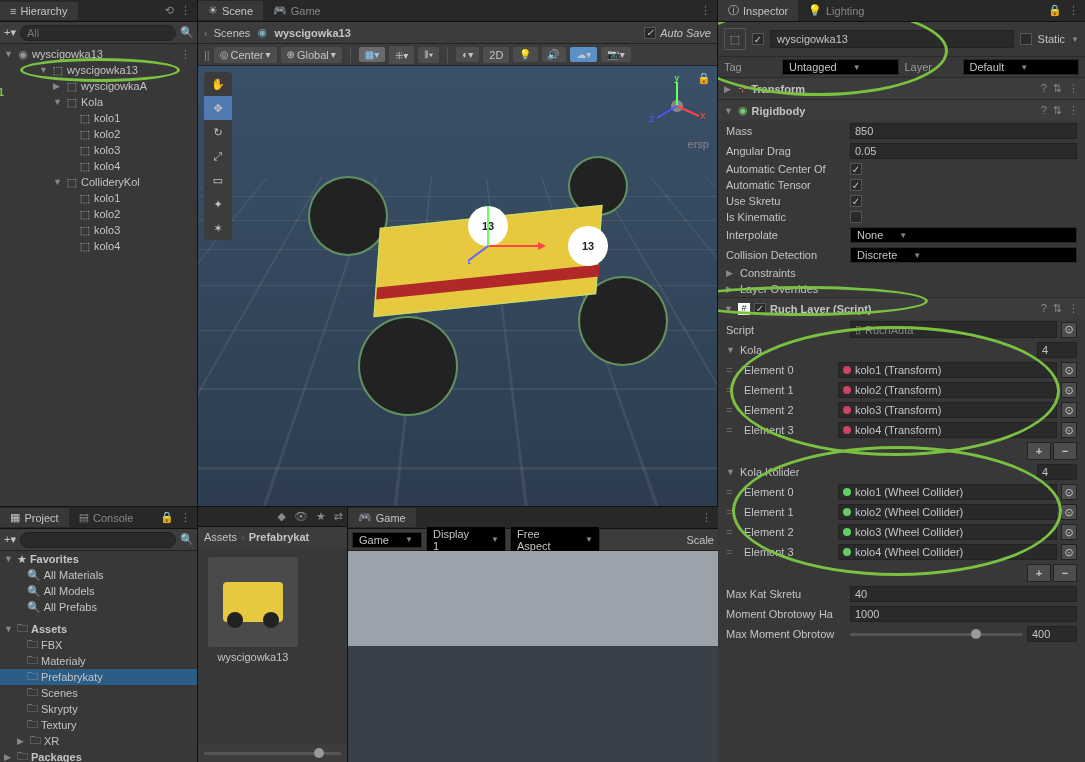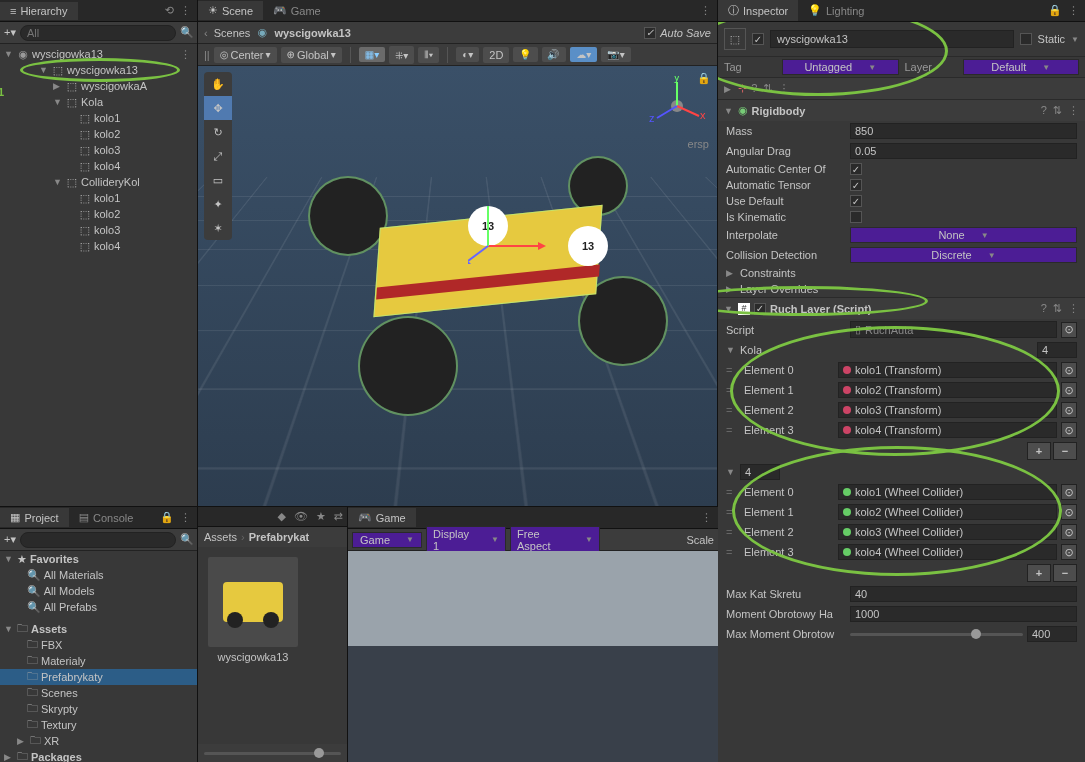--- a/index.html
+++ b/index.html
@@ -48,21 +48,21 @@
 .checkbox { width: 12px; height: 12px; background: #2a2a2a; border: 1px solid #555; display: inline-flex; align-items: center; justify-content: center; }
 .checkbox.checked::after { content: "✓"; font-size: 10px; color: #c4c4c4; }
 
 
 .inspector { display: flex; flex-direction: column; overflow: hidden; }
 .insp-body { flex: 1; overflow: auto; background: #383838; position: relative; }
 .insp-header { display: flex; align-items: center; padding: 6px; gap: 6px; border-bottom: 1px solid #2a2a2a; }
 .insp-name { flex: 1; background: #2a2a2a; border: 1px solid #222; padding: 2px 6px; color: #c4c4c4; }
 .insp-row { display: flex; align-items: center; padding: 2px 6px; gap: 6px; }
 .insp-row label { width: 52px; color: #999; }
-.dropdown { flex: 1; background: #4c1d95; border: 1px solid #2a2a2a; padding: 1px 6px; display: flex; justify-content: center; align-items: center; gap: 16px; }
+.dropdown { flex: 1; background: #000000; border: 1px solid #2a2a2a; padding: 1px 6px; display: flex; justify-content: flex-start; align-items: center; gap: 16px; }
 .component { border-top: 1px solid #2a2a2a; }
 .comp-header { display: flex; align-items: center; padding: 4px 6px; gap: 4px; background: #3c3c3c; }
 .comp-header .title { font-weight: bold; flex: 1; }
 .comp-header .icons { display: flex; gap: 6px; color: #888; }
 .prop-row { display: flex; align-items: center; padding: 2px 8px; gap: 4px; }
 .prop-row .plabel { width: 120px; color: #c4c4c4; }
 .prop-row .pfield { flex: 1; background: #2a2a2a; border: 1px solid #222; padding: 1px 4px; color: #c4c4c4; }
 .objfield { flex: 1; background: #2a2a2a; border: 1px solid #222; padding: 1px 4px; display: flex; align-items: center; gap: 4px; }
 .objfield .dot { width: 8px; height: 8px; border-radius: 50%; }
 .dot.red { background: #c46; }
@@ -325,20 +325,21 @@
         <div class="dropdown">
             <span>Default</span>
             <span class="caret">▼</span>
           </div>
       </div>
 
       <div class="component">
         <div class="comp-header">
           <span class="foldout">▶</span>
           <span style="color:#d66;">⊹</span>
+          <span class="title">Transform</span>
           <div class="icons">
               <span>?</span>
               <span>⇅</span>
               <span>⋮</span>
             </div>
         </div>
       </div>
 
       <div class="component">
         <div class="annotation-circle" style="left:-30px; top:-16px; width:260px; height:90px;"></div>
@@ -362,21 +363,21 @@
           </div>
         <div class="prop-row">
             <span class="plabel">Automatic Center Of</span>
             <span class="checkbox checked"></span>
           </div>
         <div class="prop-row">
             <span class="plabel">Automatic Tensor</span>
             <span class="checkbox checked"></span>
           </div>
         <div class="prop-row">
-            <span class="plabel">Use Default</span>
+            <span class="plabel">Use Skretu</span>
             <span class="checkbox checked"></span>
           </div>
         <div class="prop-row">
             <span class="plabel">Is Kinematic</span>
             <span class="checkbox"></span>
           </div>
         <div class="prop-row">
             <span class="plabel">Interpolate</span>
             <div class="dropdown">
               <span>None</span>
@@ -471,20 +472,21 @@
               <button>+</button>
               <button>−</button>
             </div>
         </div>
 
         <div style="position:relative;">
           <div class="annotation-circle" style="left:14px; top:-16px; width:330px; height:130px;"></div>
 
           <div class="prop-row">
               <span class="foldout">▼</span>
+              <span class="plabel" style="flex:1;">Kola Kolider</span>
               <input class="pfield" style="width: 40px; flex: 0 0 auto;" value="4">
             </div>
           <div class="prop-row">
               <span style="width:14px;color:#666;">=</span>
               <span class="plabel" style="width:90px;">Element 0</span>
               <div class="objfield">
                 <span class="dot green"></span>
                 <span>kolo1 (Wheel Collider)</span>
               </div>
               <span class="target-btn">⊙</span>

